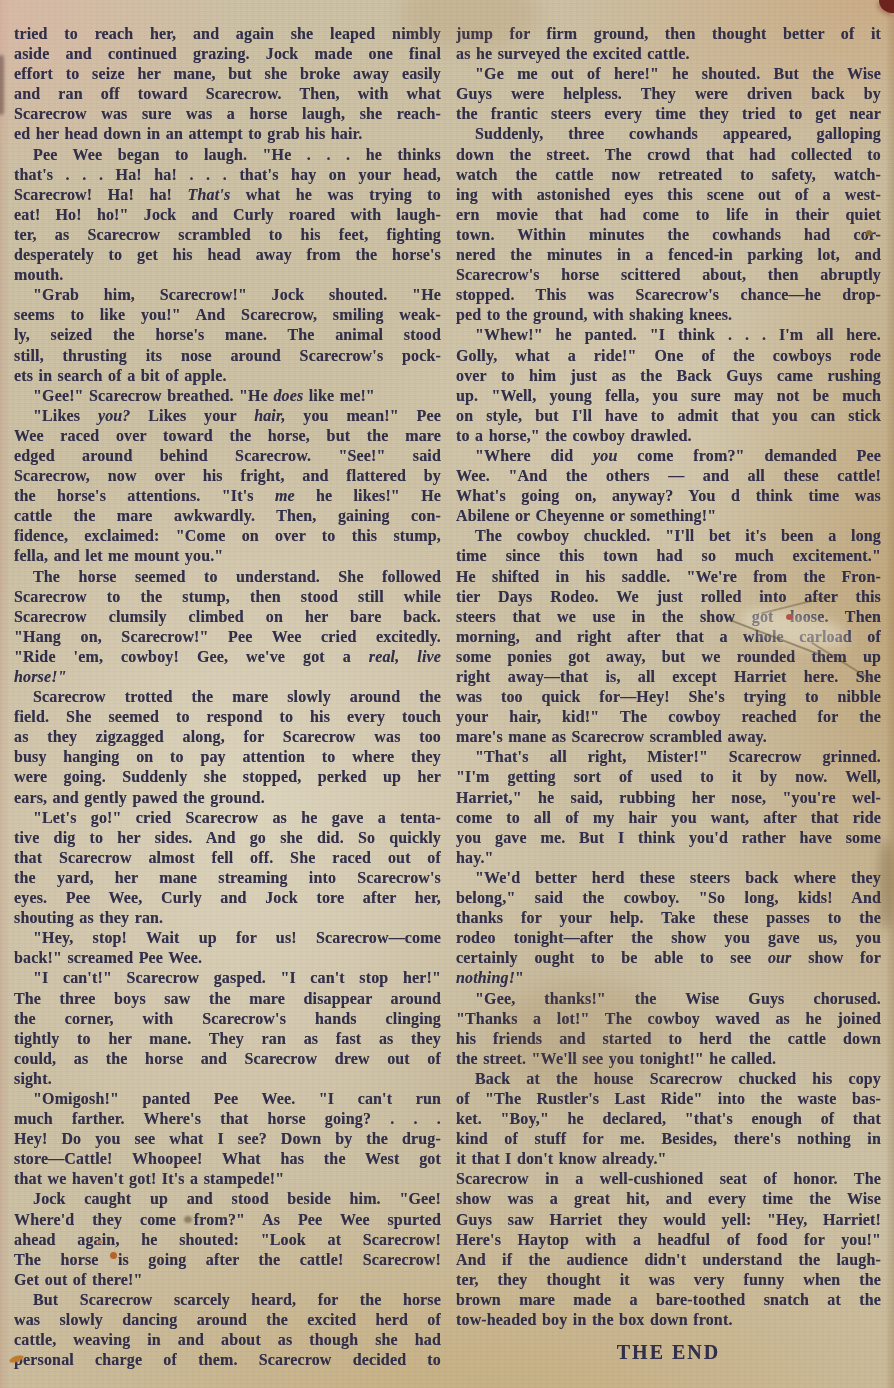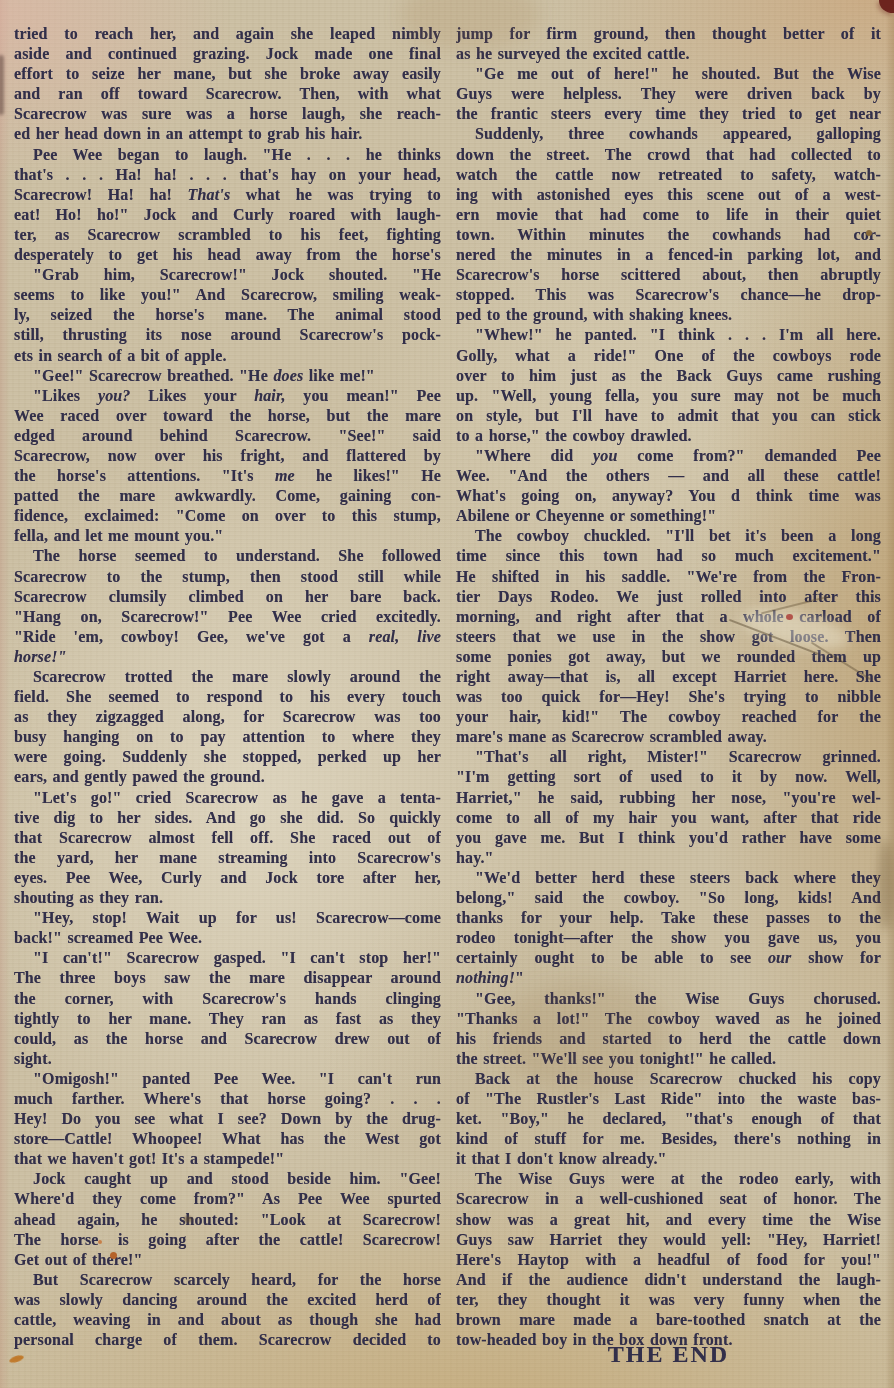--- a/index.html
+++ b/index.html
@@ -40,21 +40,21 @@
     word-spacing:0.08em;
     text-align:justify;
     text-align-last:justify;
     text-shadow:0 0 0.5px rgba(50,47,74,0.45);
   }
   .line.last{text-align-last:left;}
   .line.indent{text-indent:19px;}
   .the-end{
     position:absolute;left:456px;width:425px;top:1341px;
     text-align:center;
-    font-size:24px;font-weight:bold;letter-spacing:2px;
+    font-size:20px;font-weight:bold;letter-spacing:2px;
     text-shadow:0 0 0.5px rgba(50,47,74,0.5);
   }
   .stain{position:absolute;pointer-events:none;}
   .corner-mark{right:0;top:0;width:15px;height:13px;background:#6d241e;border-radius:0 0 0 95%;box-shadow:-2px 2px 4px rgba(109,36,30,0.35);}
   .crease-1{left:726px;top:636px;width:96px;height:2px;background:rgba(82,66,42,0.45);transform:rotate(21deg);border-radius:2px;filter:blur(0.4px);}
   .crease-2{left:760px;top:604px;width:70px;height:2px;background:rgba(96,78,50,0.40);transform:rotate(-14deg);border-radius:2px;filter:blur(0.4px);}
   .crease-3{left:806px;top:660px;width:70px;height:2px;background:rgba(82,66,42,0.38);transform:rotate(32deg);border-radius:2px;filter:blur(0.5px);}
   .crease-highlight{left:740px;top:612px;width:110px;height:34px;background:rgba(240,234,216,0.45);border-radius:50%;transform:rotate(12deg);filter:blur(6px);}
   .dot-red{left:786px;top:614px;width:7px;height:6px;background:#b2544a;border-radius:50%;filter:blur(0.5px);}
   .speck-1{left:110px;top:1252px;width:7px;height:7px;background:#b5632a;border-radius:50%;filter:blur(0.4px);}
@@ -81,38 +81,39 @@
           <div class="line">Scarecrow was sure was a horse laugh, she reach-</div>
           <div class="line last">ed her head down in an attempt to grab his hair.</div>
         </div>
         <div>
           <div class="line indent">Pee Wee began to laugh. "He . . . he thinks</div>
           <div class="line">that's . . . Ha! ha! . . . that's hay on your head,</div>
           <div class="line">Scarecrow! Ha! ha! <i>That's</i> what he was trying to</div>
           <div class="line">eat! Ho! ho!" Jock and Curly roared with laugh-</div>
           <div class="line">ter, as Scarecrow scrambled to his feet, fighting</div>
           <div class="line">desperately to get his head away from the horse's</div>
+          <div class="line last">mouth.</div>
         </div>
         <div>
           <div class="line indent">"Grab him, Scarecrow!" Jock shouted. "He</div>
           <div class="line">seems to like you!" And Scarecrow, smiling weak-</div>
           <div class="line">ly, seized the horse's mane. The animal stood</div>
           <div class="line">still, thrusting its nose around Scarecrow's pock-</div>
           <div class="line last">ets in search of a bit of apple.</div>
         </div>
         <div>
           <div class="line indent last">"Gee!" Scarecrow breathed. "He <i>does</i> like me!"</div>
         </div>
         <div>
           <div class="line indent">"Likes <i>you?</i> Likes your <i>hair,</i> you mean!" Pee</div>
           <div class="line">Wee raced over toward the horse, but the mare</div>
           <div class="line">edged around behind Scarecrow. "See!" said</div>
           <div class="line">Scarecrow, now over his fright, and flattered by</div>
           <div class="line">the horse's attentions. "It's <i>me</i> he likes!" He</div>
-          <div class="line">patted the mare awkwardly. Come, gaining con-</div>
+          <div class="line">cattle the mare awkwardly. Then, gaining con-</div>
           <div class="line">fidence, exclaimed: "Come on over to this stump,</div>
           <div class="line last">fella, and let me mount you."</div>
         </div>
         <div>
           <div class="line indent">The horse seemed to understand. She followed</div>
           <div class="line">Scarecrow to the stump, then stood still while</div>
           <div class="line">Scarecrow clumsily climbed on her bare back.</div>
           <div class="line">"Hang on, Scarecrow!" Pee Wee cried excitedly.</div>
           <div class="line">"Ride 'em, cowboy! Gee, we've got a <i>real, live</i></div>
           <div class="line last"><i>horse!"</i></div>
@@ -200,22 +201,22 @@
           <div class="line indent">"Where did <i>you</i> come from?" demanded Pee</div>
           <div class="line">Wee. "And the others — and all these cattle!</div>
           <div class="line">What's going on, anyway? You d think time was</div>
           <div class="line last">Abilene or Cheyenne or something!"</div>
         </div>
         <div>
           <div class="line indent">The cowboy chuckled. "I'll bet it's been a long</div>
           <div class="line">time since this town had so much excitement."</div>
           <div class="line">He shifted in his saddle. "We're from the Fron-</div>
           <div class="line">tier Days Rodeo. We just rolled into after this</div>
+          <div class="line">steers that we use in the show got loose. Then</div>
           <div class="line">morning, and right after that a whole carload of</div>
-          <div class="line">steers that we use in the show got loose. Then</div>
           <div class="line">some ponies got away, but we rounded them up</div>
           <div class="line">right away—that is, all except Harriet here. She</div>
           <div class="line">was too quick for—Hey! She's trying to nibble</div>
           <div class="line">your hair, kid!" The cowboy reached for the</div>
           <div class="line last">mare's mane as Scarecrow scrambled away.</div>
         </div>
         <div>
           <div class="line indent">"That's all right, Mister!" Scarecrow grinned.</div>
           <div class="line">"I'm getting sort of used to it by now. Well,</div>
           <div class="line">Harriet," he said, rubbing her nose, "you're wel-</div>
@@ -238,21 +239,20 @@
           <div class="line last">the street. "We'll see you tonight!" he called.</div>
         </div>
         <div>
           <div class="line indent">Back at the house Scarecrow chucked his copy</div>
           <div class="line">of "The Rustler's Last Ride" into the waste bas-</div>
           <div class="line">ket. "Boy," he declared, "that's enough of that</div>
           <div class="line">kind of stuff for me. Besides, there's nothing in</div>
           <div class="line last">it that I don't know already."</div>
         </div>
         <div>
-          <div class="line indent">The Wise Guys were at the rodeo early, with</div>
           <div class="line">Scarecrow in a well-cushioned seat of honor. The</div>
           <div class="line">show was a great hit, and every time the Wise</div>
           <div class="line">Guys saw Harriet they would yell: "Hey, Harriet!</div>
           <div class="line">Here's Haytop with a headful of food for you!"</div>
           <div class="line">And if the audience didn't understand the laugh-</div>
           <div class="line">ter, they thought it was very funny when the</div>
           <div class="line">brown mare made a bare-toothed snatch at the</div>
           <div class="line last">tow-headed boy in the box down front.</div>
         </div>
       </div>

